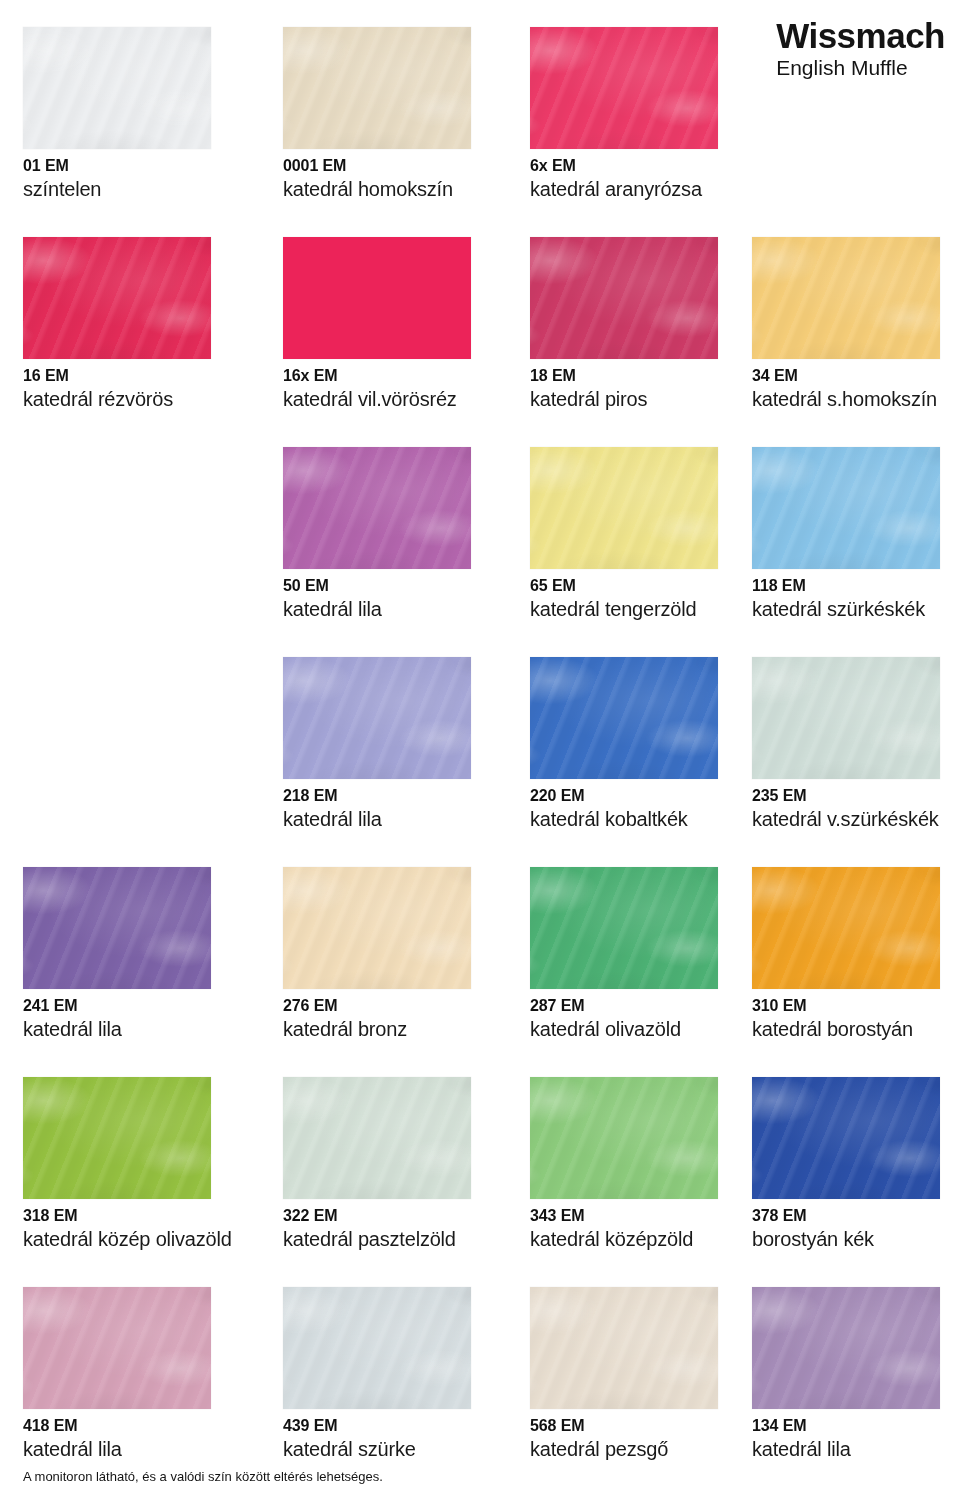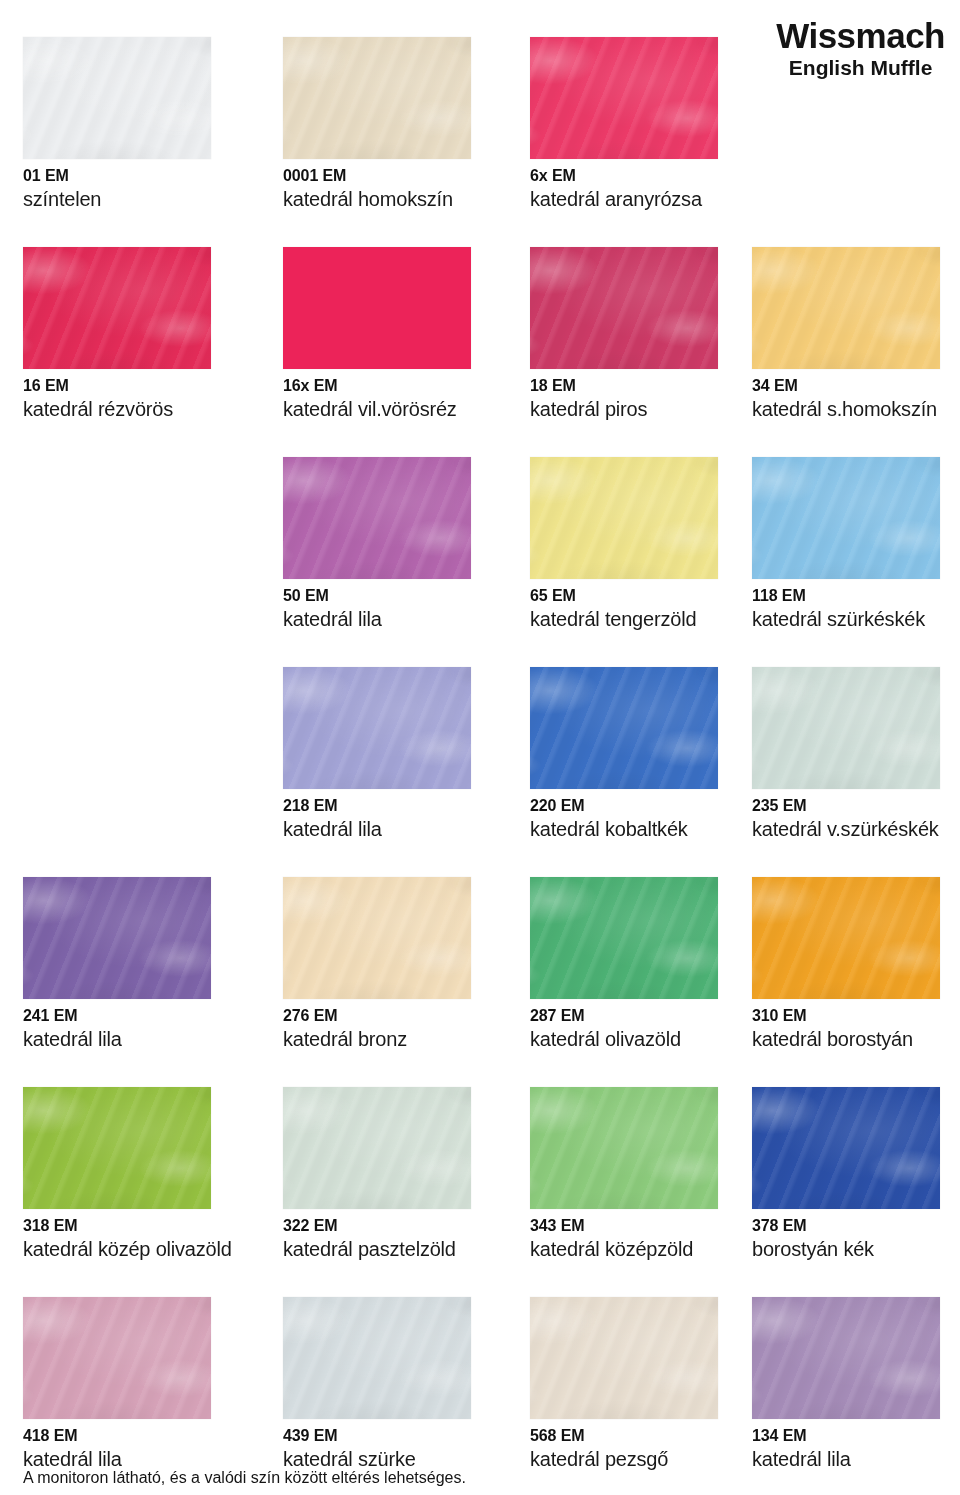--- a/index.html
+++ b/index.html
@@ -14,52 +14,52 @@
     color: #1a1a1a;
     overflow: hidden;
     position: relative;
   }
 
   
   #brand-header {
     position: absolute;
     top: 18px;
     right: 15px;
-    text-align: center;
+    text-align: left;
     line-height: 1.0;
   }
   #brand-title {
     font-size: 35px;
     font-weight: bold;
     letter-spacing: -0.5px;
     color: #141414;
     display: block;
   }
   #brand-subtitle {
     font-size: 21px;
-    font-weight: bold;
+    font-weight: normal;
     color: #141414;
     display: block;
     margin-top: 4px;
   }
 
   
   #swatch-grid {
     position: absolute;
     top: 25px;
     left: 23px;
     width: 930px;
   }
   .swatch-row {
     position: relative;
     height: 210px;
   }
   .swatch-cell {
     position: absolute;
-    top: 12px;
+    top: 2px;
     width: 208px;
   }
   .swatch-cell.col-0 { left: 0px; }
   .swatch-cell.col-1 { left: 244px; padding-left: 16px; }
   .swatch-cell.col-2 { left: 487px; padding-left: 20px; }
   .swatch-cell.col-3 { left: 729px; }
 
   .swatch-chip {
     width: 188px;
     height: 122px;
@@ -117,21 +117,21 @@
     color: #1a1a1a;
     margin-top: 5px;
     letter-spacing: -0.2px;
   }
 
   
   #disclaimer {
     position: absolute;
     left: 23px;
     top: 1469px;
-    font-size: 16px;
+    font-size: 13px;
     color: #141414;
     white-space: nowrap;
   }
 </style>
 </head>
 <body>
 
 <div id="brand-header">
   <span id="brand-title">Wissmach</span>
   <span id="brand-subtitle">English Muffle</span>

